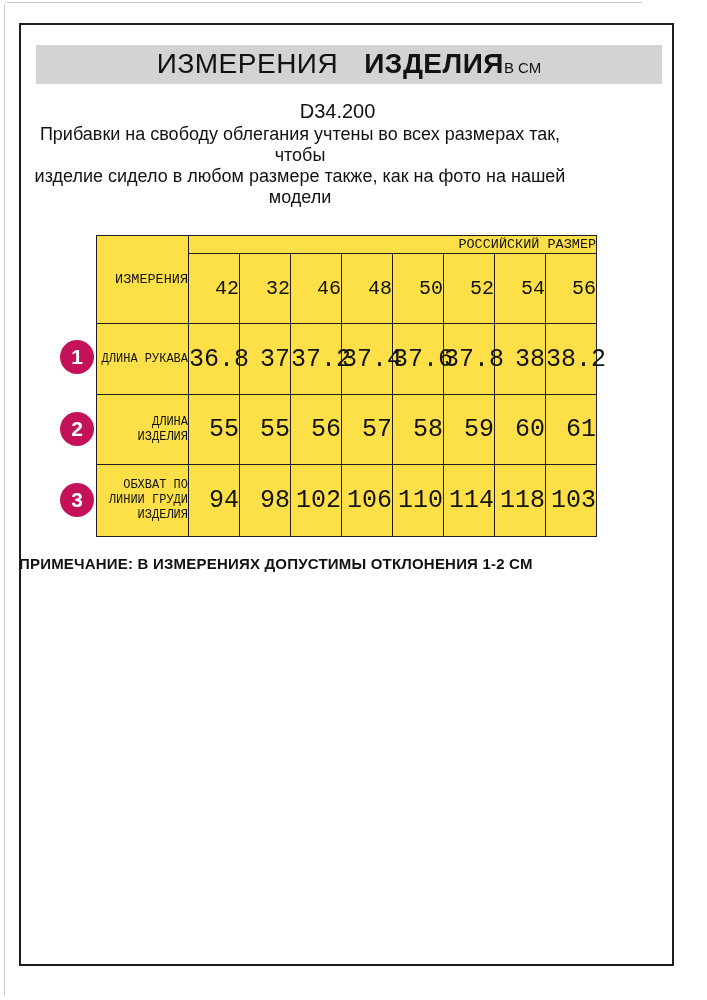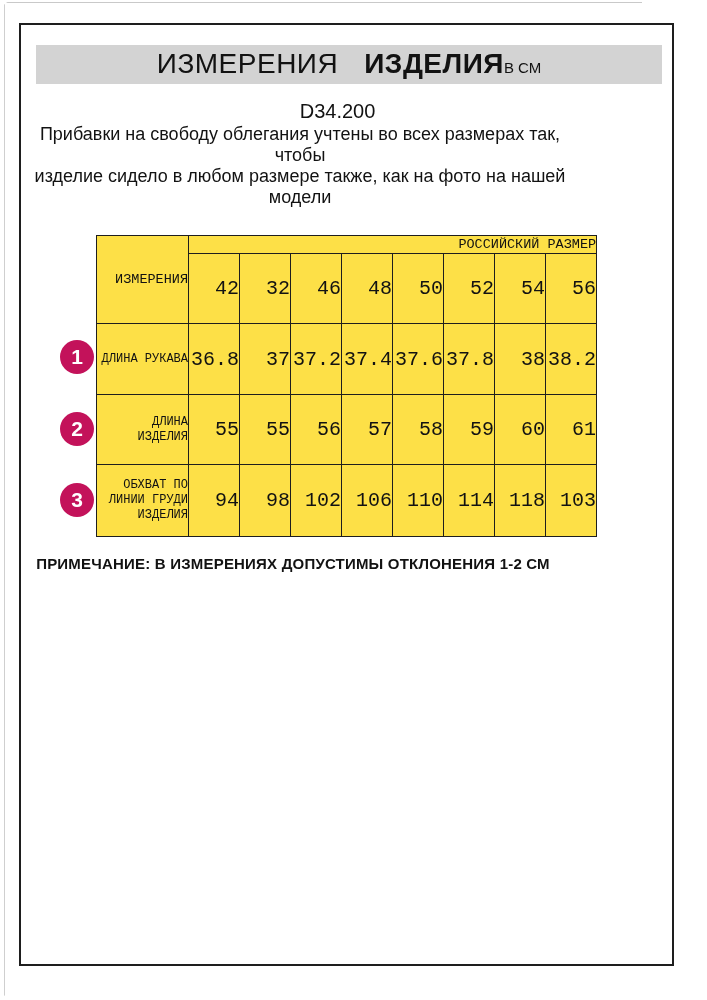--- a/index.html
+++ b/index.html
@@ -31,28 +31,28 @@
     border-collapse:collapse;table-layout:fixed;
   }
   .size-table th,.size-table td{
     border:1.5px solid #1e1e1e;padding:0;text-align:right;vertical-align:middle;
     font-weight:normal;background:#fde047;font-family:Liberation Mono, monospace;
   }
   .corner-cell{font-size:13.5px;}
   .group-cell{font-size:13.5px;height:17px;}
   .size-cell{font-size:20px;font-weight:bold;}
   .row-label{font-size:12px;line-height:15px;white-space:pre-line;}
-  .value-cell{font-size:20px;}
+  .value-cell{font-size:25px;}
   .row-badge{
     position:absolute;left:60px;width:34px;height:34px;border-radius:50%;
     color:#fff;font-weight:bold;font-size:21px;
     display:flex;align-items:center;justify-content:center;
   }
   .note{
-    position:absolute;left:19px;top:555px;width:548px;text-align:center;
+    position:absolute;left:19px;top:555px;width:548px;
     font-size:15px;font-weight:bold;letter-spacing:0.2px;
   }
 </style>
 </head>
 <body>
 
 <div class="page">
   <div class="artifact-top"></div>
   <div class="artifact-left"></div>
   <div class="page-border"></div>

